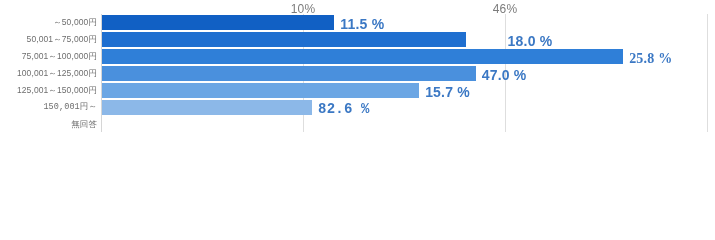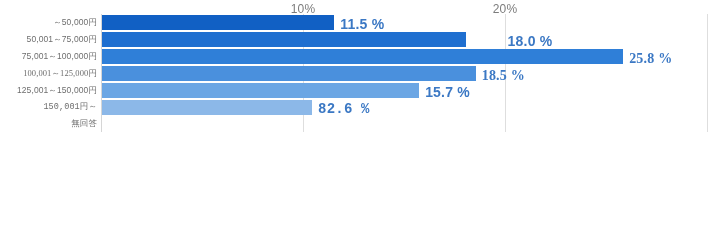--- a/index.html
+++ b/index.html
@@ -88,55 +88,55 @@
 <body>
 
 <div id="chart-root">
 
   <div class="axis-line"></div>
 
   <div id="grid-layer">
       <div class="gridline" style="left: 303px; background: rgb(222, 222, 222);"></div>
       <div class="tick-label" style="left: 303px; color: rgb(124, 124, 124);">10%</div>
       <div class="gridline" style="left: 505px; background: rgb(222, 222, 222);"></div>
-      <div class="tick-label" style="left: 505px; color: rgb(124, 124, 124);">20%</div>
+      <div class="tick-label" style="left: 505px; color: rgb(124, 124, 124);">46%</div>
       <div class="gridline" style="left: 707px; background: rgb(222, 222, 222);"></div>
       <div class="tick-label" style="left: 732px; color: rgb(124, 124, 124); text-align: right;">30%</div>
     </div>
 
   <div id="rows-layer">
       <div class="row" style="top: 14px;">
         <div class="cat-label" style="right: 618px; color: rgb(110, 110, 110);">～50,000円</div>
         <div class="bar" style="left: 102px; width: 232.3px; background: rgb(17, 96, 196);"></div>
         <div class="bar-value" style="left: 340.3px; color: rgb(59, 120, 196);">11.5 %</div>
       </div>
       <div class="row" style="top: 31px;">
         <div class="cat-label" style="right: 618px; color: rgb(110, 110, 110);">50,001～75,000円</div>
         <div class="bar" style="left: 102px; width: 363.6px; background: rgb(31, 111, 208);"></div>
         <div class="bar-value" style="left: 471.6px; color: rgb(59, 120, 196); margin-left: 36px;">18.0 %</div>
       </div>
       <div class="row" style="top: 48px;">
         <div class="cat-label" style="right: 618px; color: rgb(110, 110, 110);">75,001～100,000円</div>
         <div class="bar" style="left: 102px; width: 521.16px; background: rgb(47, 127, 216);"></div>
         <div class="bar-value" style="left: 629.16px; color: rgb(59, 120, 196); font-family: Liberation Serif, serif;">25.8 %</div>
       </div>
-      <div class="row" style="top: 65px; font-family: Liberation Serif, serif;">
+      <div class="row" style="top: 65px;">
         <div class="cat-label" style="right: 618px; color: rgb(110, 110, 110);">100,001～125,000円</div>
         <div class="bar" style="left: 102px; width: 373.7px; background: rgb(74, 144, 221);"></div>
-        <div class="bar-value" style="left: 481.7px; color: rgb(59, 120, 196);">18.5 %</div>
+        <div class="bar-value" style="left: 481.7px; color: rgb(59, 120, 196);">47.0 %</div>
       </div>
       <div class="row" style="top: 82px;">
         <div class="cat-label" style="right: 618px; color: rgb(110, 110, 110);">125,001～150,000円</div>
         <div class="bar" style="left: 102px; width: 317.14px; background: rgb(107, 166, 228);"></div>
         <div class="bar-value" style="left: 425.14px; color: rgb(59, 120, 196);">15.7 %</div>
       </div>
       <div class="row" style="top: 99px; font-family: Liberation Mono, monospace;">
         <div class="cat-label" style="right: 618px; color: rgb(110, 110, 110);">150,001円～</div>
         <div class="bar" style="left: 102px; width: 210.08px; background: rgb(140, 184, 232);"></div>
         <div class="bar-value" style="left: 318.08px; color: rgb(59, 120, 196);">82.6 %</div>
       </div>
-      <div class="row" style="top: 116px; font-family: Liberation Mono, monospace;">
+      <div class="row" style="top: 116px;">
         <div class="cat-label" style="right: 618px; color: rgb(110, 110, 110);">無回答</div>
         <div class="bar" style="left: 102px; width: 0px; background: rgb(168, 201, 238);"></div>
       </div>
     </div>
 
 </div>
 
 </body></html>

